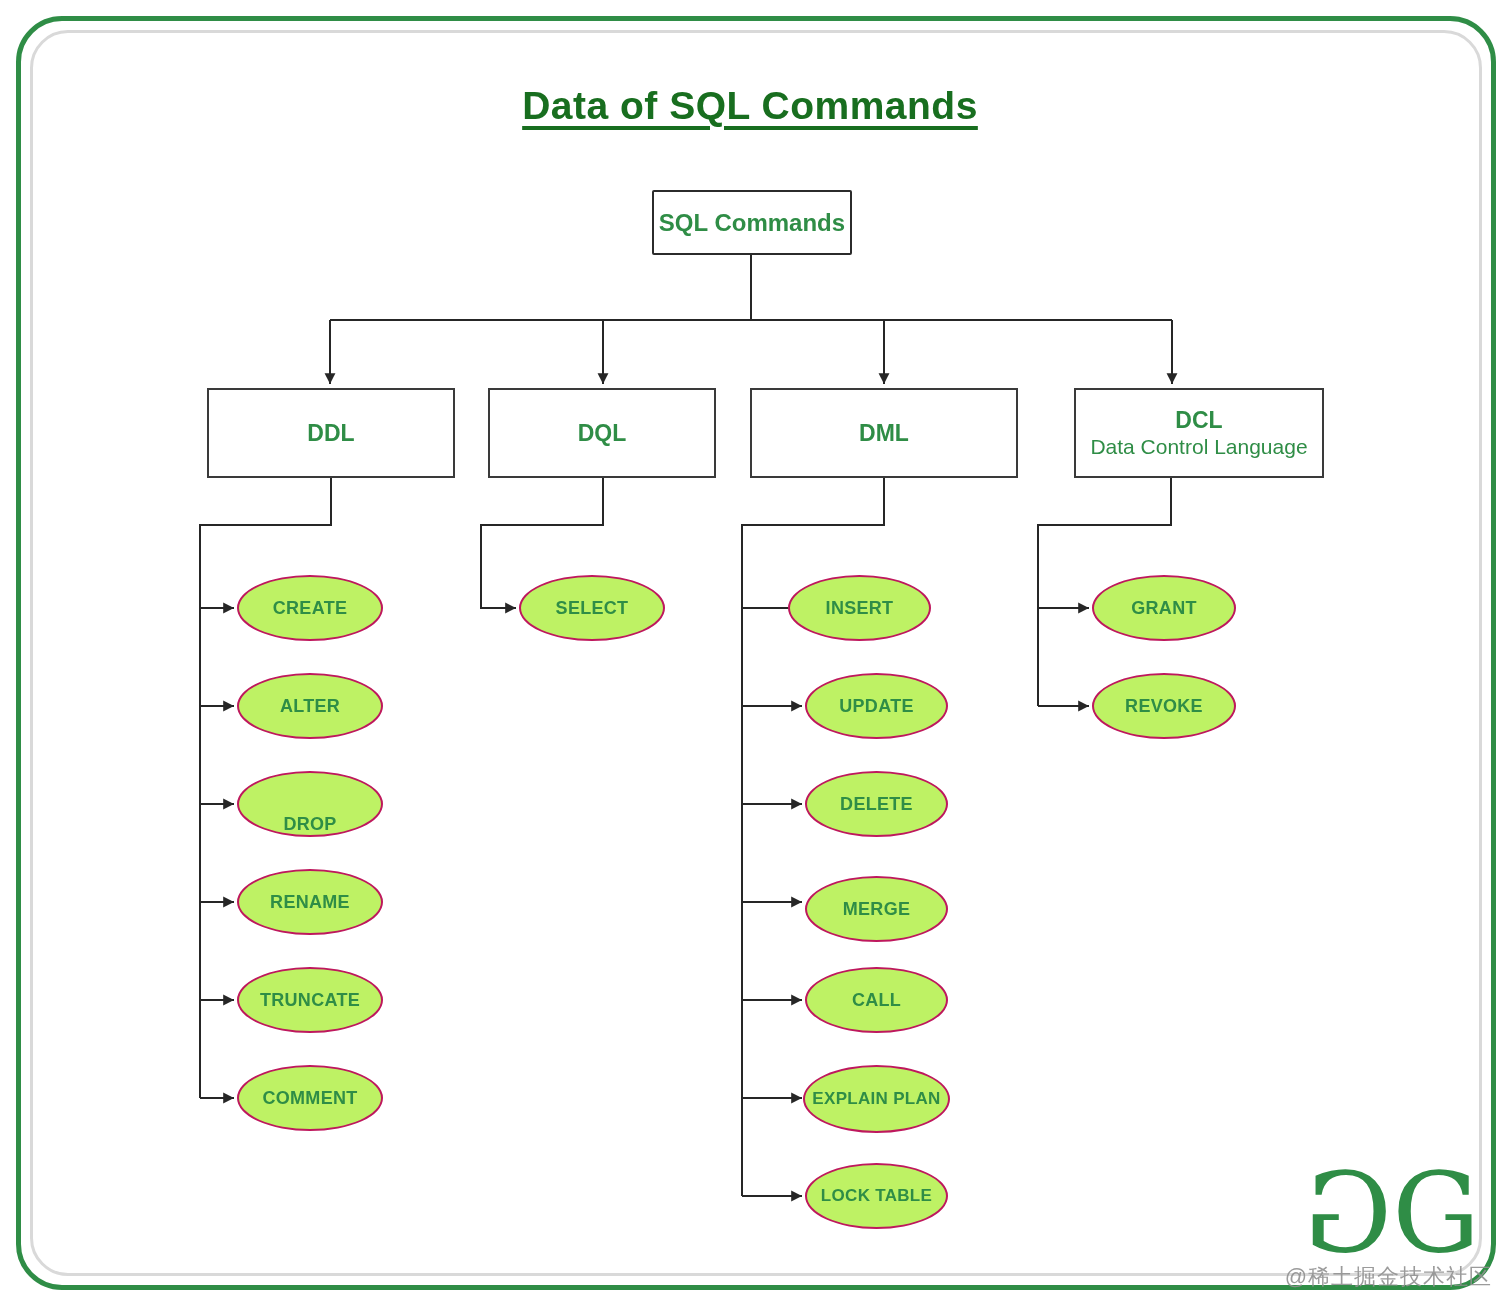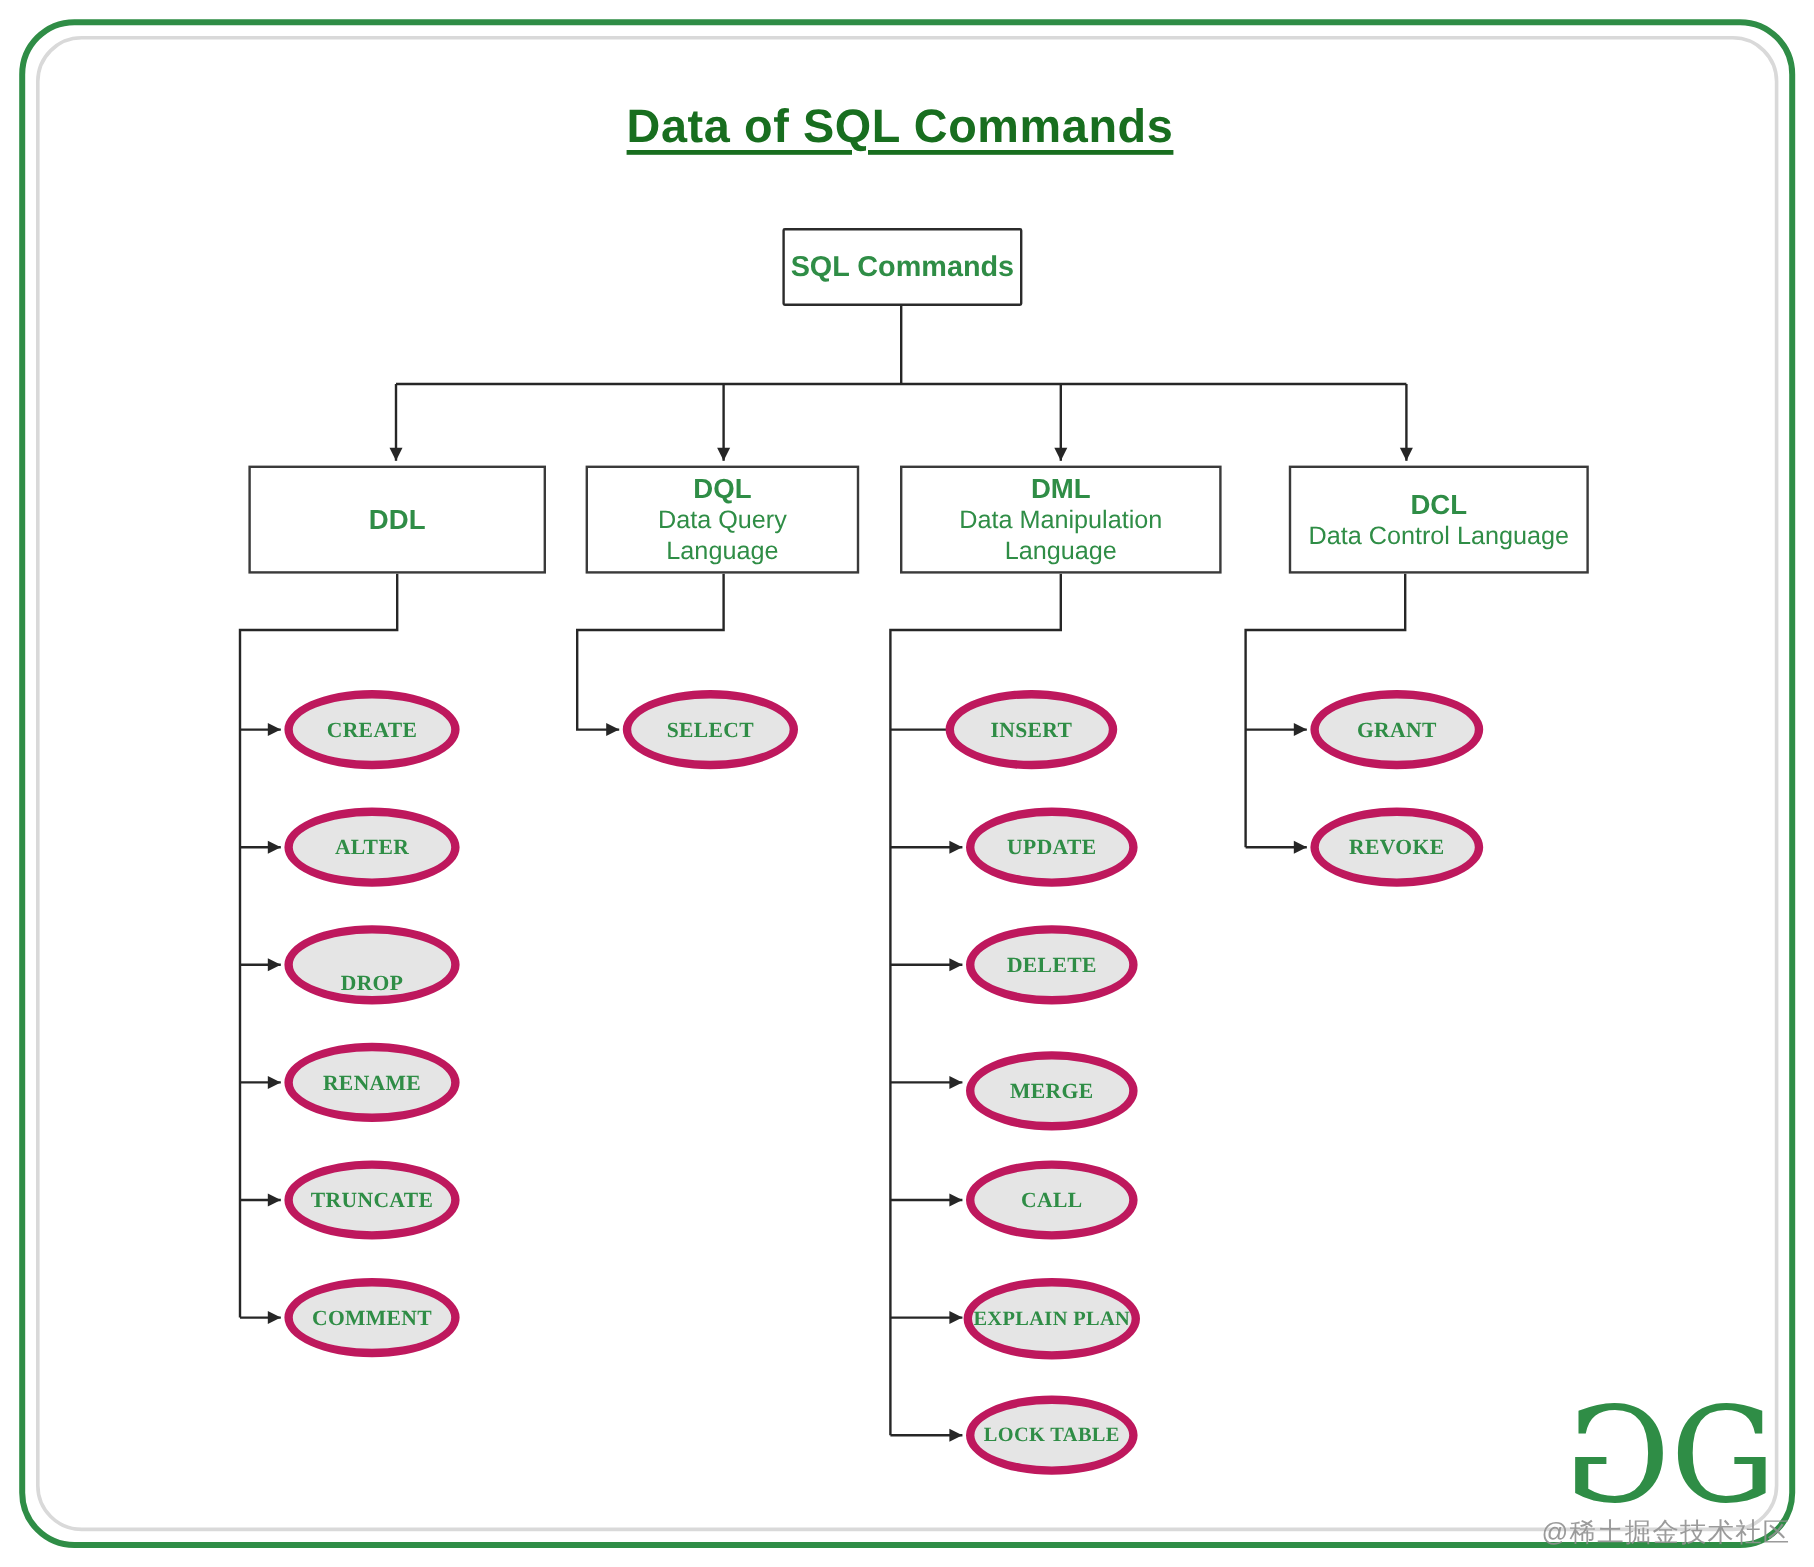--- a/index.html
+++ b/index.html
@@ -44,23 +44,23 @@
   .cat-box{
     position:absolute;height:90px;background:#fff;
     border:2px solid #3a3a3a;
     display:flex;flex-direction:column;align-items:center;justify-content:center;
     text-align:center;color:var(--node-green);line-height:1.22;
     padding:0 24px;
   }
   .cat-abbr{font-size:23px;font-weight:bold;}
   .cat-name{font-size:21px;}
   .cmd{
-    position:absolute;background:#e5e5e5;border:7px solid #be185d;border-radius:50%;
+    position:absolute;background:#bef264;border:2px solid #be185d;border-radius:50%;
     display:flex;align-items:center;justify-content:center;text-align:center;
-    font-size:18px;font-weight:bold;color:var(--node-green);letter-spacing:0.3px;font-family:Liberation Serif, serif;
+    font-size:18px;font-weight:bold;color:var(--node-green);letter-spacing:0.3px;
   }
   .gg-logo{
     position:absolute;right:40px;bottom:46px;
     font-family:"DejaVu Serif",serif;font-size:110px;line-height:0.85;
     color:var(--brand-green);letter-spacing:-8px;user-select:none;
   }
   .gg-logo .g-mirrored{display:inline-block;transform:scaleX(-1);}
   .gg-logo .g-normal{display:inline-block;}
   .watermark{
     position:absolute;right:20px;bottom:14px;
@@ -115,25 +115,23 @@
 
 <div class="root-box">
   <span>SQL Commands</span>
 </div>
 
 <div class="cat-box" style="left:207px;top:388px;width:248px;">
   <div class="cat-abbr">DDL</div>
 </div>
 <div class="cat-box" style="left:488px;top:388px;width:228px;">
   <div class="cat-abbr">DQL</div>
-  <div class="cat-name">Data Query Language</div>
 </div>
 <div class="cat-box" style="left:750px;top:388px;width:268px;">
   <div class="cat-abbr">DML</div>
-  <div class="cat-name">Data Manipulation Language</div>
 </div>
 <div class="cat-box" style="left:1074px;top:388px;width:250px;padding:0 0;">
   <div class="cat-abbr">DCL</div>
   <div class="cat-name">Data Control Language</div>
 </div>
 
 <div class="cmd" style="left:237px;top:575px;width:146px;height:66px;">
   <span>CREATE</span>
   </div>
 <div class="cmd" style="left:237px;top:673px;width:146px;height:66px;">

